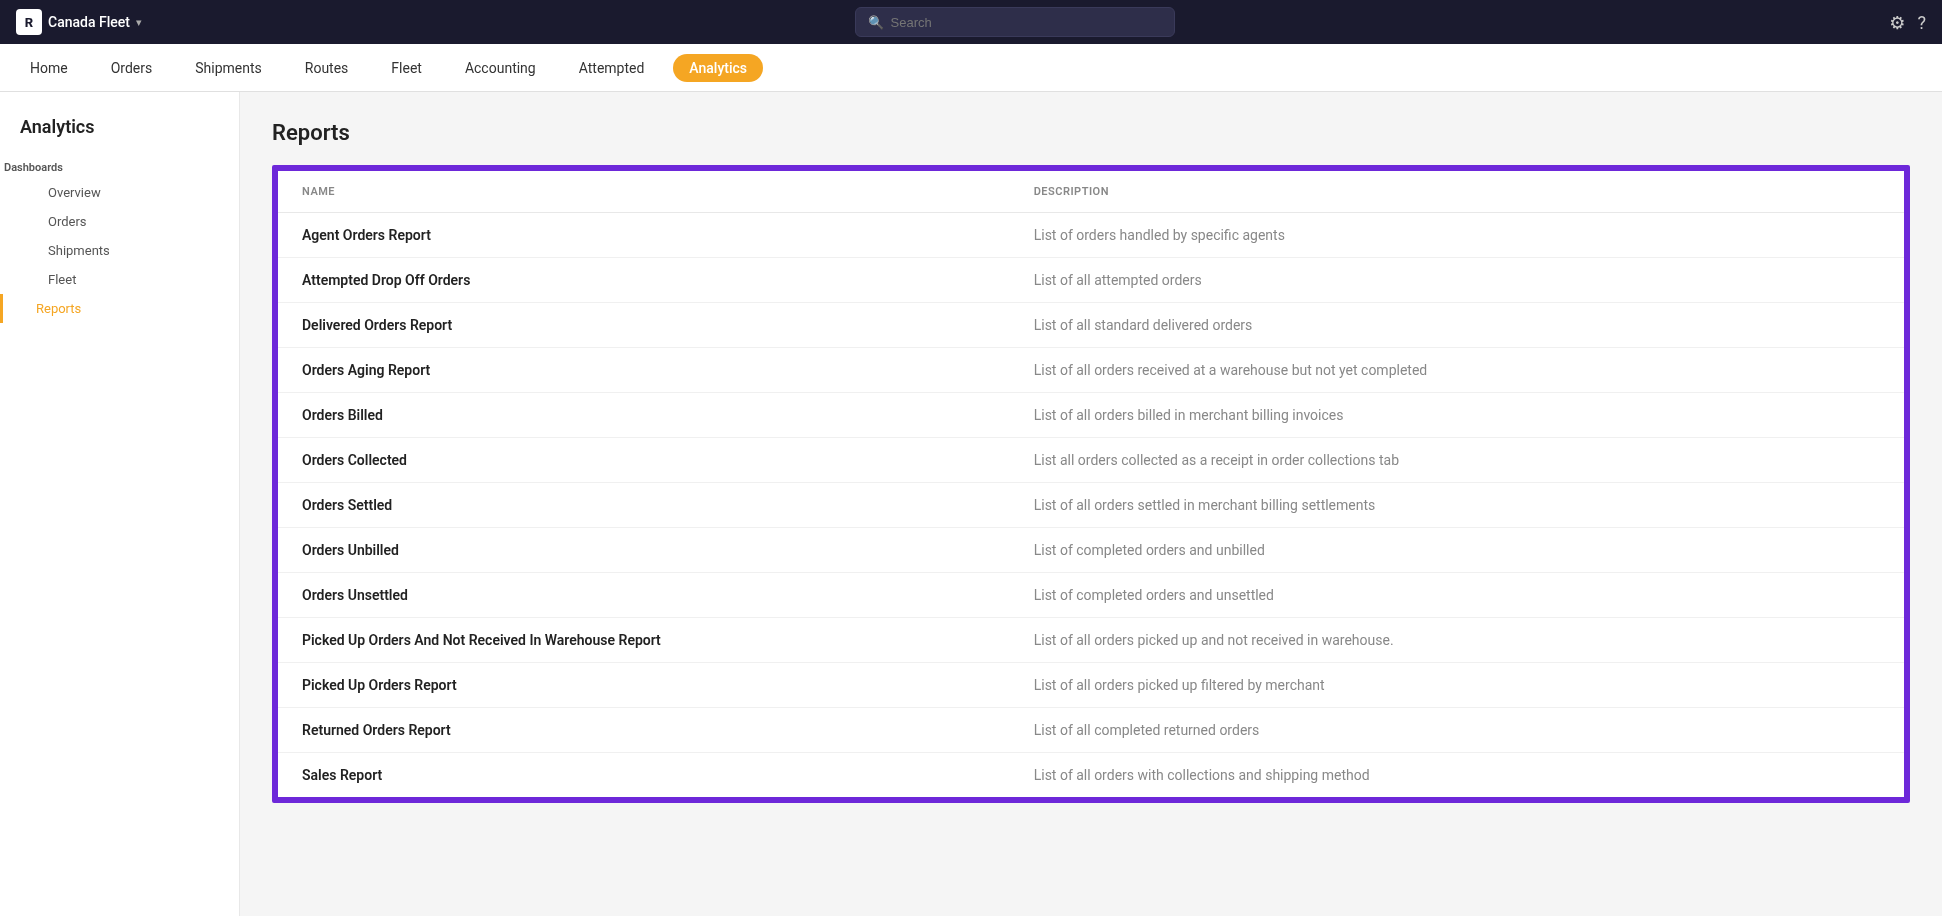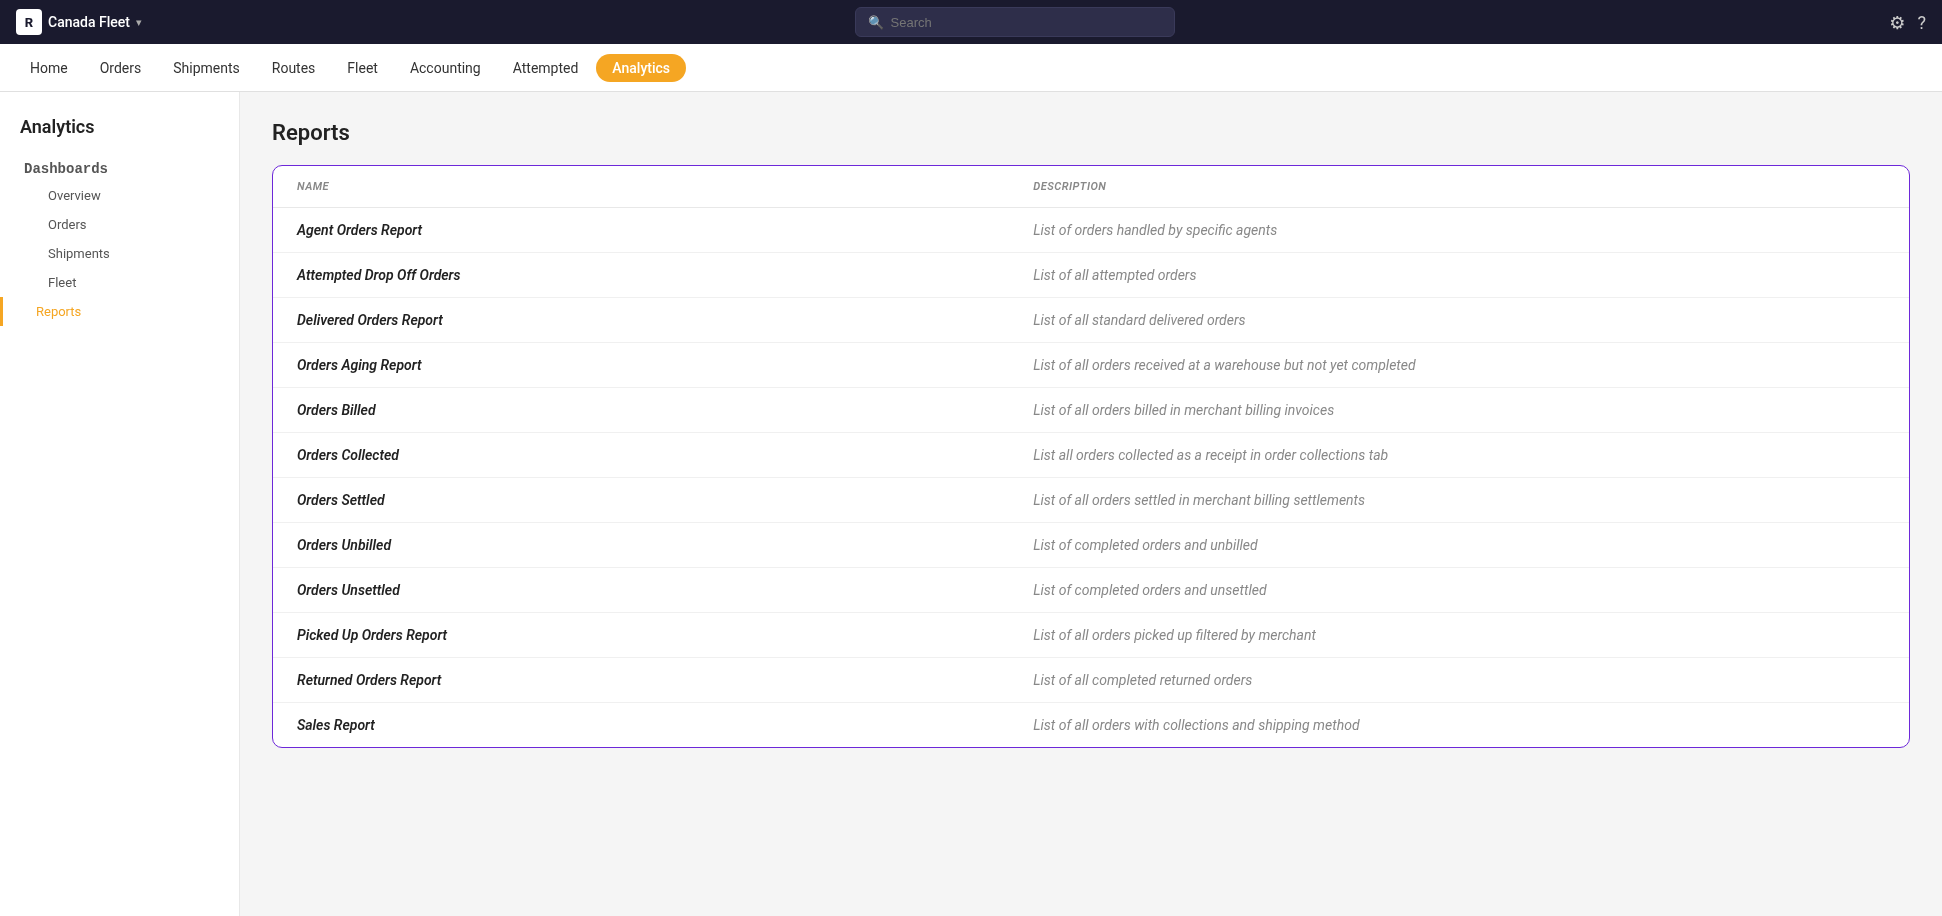--- a/index.html
+++ b/index.html
@@ -72,21 +72,21 @@
     }
 
     
     .navbar {
       background: #fff;
       border-bottom: 1px solid #e0e0e0;
       height: 48px;
       display: flex;
       align-items: center;
       padding: 0 16px;
-      gap: 4px;
+      gap: 15px;
     }
     .nav-item {
       padding: 8px 14px;
       font-size: 14px;
       color: #333;
       cursor: pointer;
       border-radius: 4px;
       text-decoration: none;
     }
     .nav-item.active {
@@ -111,25 +111,24 @@
       padding: 24px 0;
       flex-shrink: 0;
     }
     .sidebar-title {
       font-size: 18px;
       font-weight: 600;
       color: #222;
       padding: 0 20px 16px 20px;
     }
     .sidebar-section-label {
-      font-size: 14px;
+      font-size: 11px;
       font-weight: 600;
       color: #555;
-      padding: 8px 20px 4px 24px;
-      font-family: Liberation Mono, monospace;
+      padding: 8px 20px 4px 4px;
     }
     .sidebar-item {
       font-size: 13px;
       color: #555;
       padding: 7px 20px 7px 48px;
       cursor: pointer;
     }
     .sidebar-item.active {
       color: #f5a623;
       border-left: 3px solid #f5a623;
@@ -145,24 +144,23 @@
     .page-title {
       font-size: 22px;
       font-weight: 600;
       color: #222;
       margin-bottom: 20px;
     }
 
     
     .reports-card {
       background: #fff;
-      border: 1px solid #6d28d9;
-      border-radius: 10px;
+      border: 6px solid #6d28d9;
+      border-radius: 2px;
       overflow: hidden;
-      font-style: italic;
     }
     .reports-table {
       width: 100%;
       border-collapse: collapse;
     }
     .reports-table thead tr {
       border-bottom: 1px solid #e8e8e8;
     }
     .reports-table th {
       text-align: left;
@@ -279,20 +277,24 @@
             </tr>
             <tr>
               <td class="report-name">Orders Unbilled</td>
               <td class="report-desc">List of completed orders and unbilled</td>
             </tr>
             <tr>
               <td class="report-name">Orders Unsettled</td>
               <td class="report-desc">List of completed orders and unsettled</td>
             </tr>
             <tr>
+              <td class="report-name">Picked Up Orders And Not Received In Warehouse Report</td>
+              <td class="report-desc">List of all orders picked up and not received in warehouse.</td>
+            </tr>
+            <tr>
               <td class="report-name">Picked Up Orders Report</td>
               <td class="report-desc">List of all orders picked up filtered by merchant</td>
             </tr>
             <tr>
               <td class="report-name">Returned Orders Report</td>
               <td class="report-desc">List of all completed returned orders</td>
             </tr>
             <tr>
               <td class="report-name">Sales Report</td>
               <td class="report-desc">List of all orders with collections and shipping method</td>

